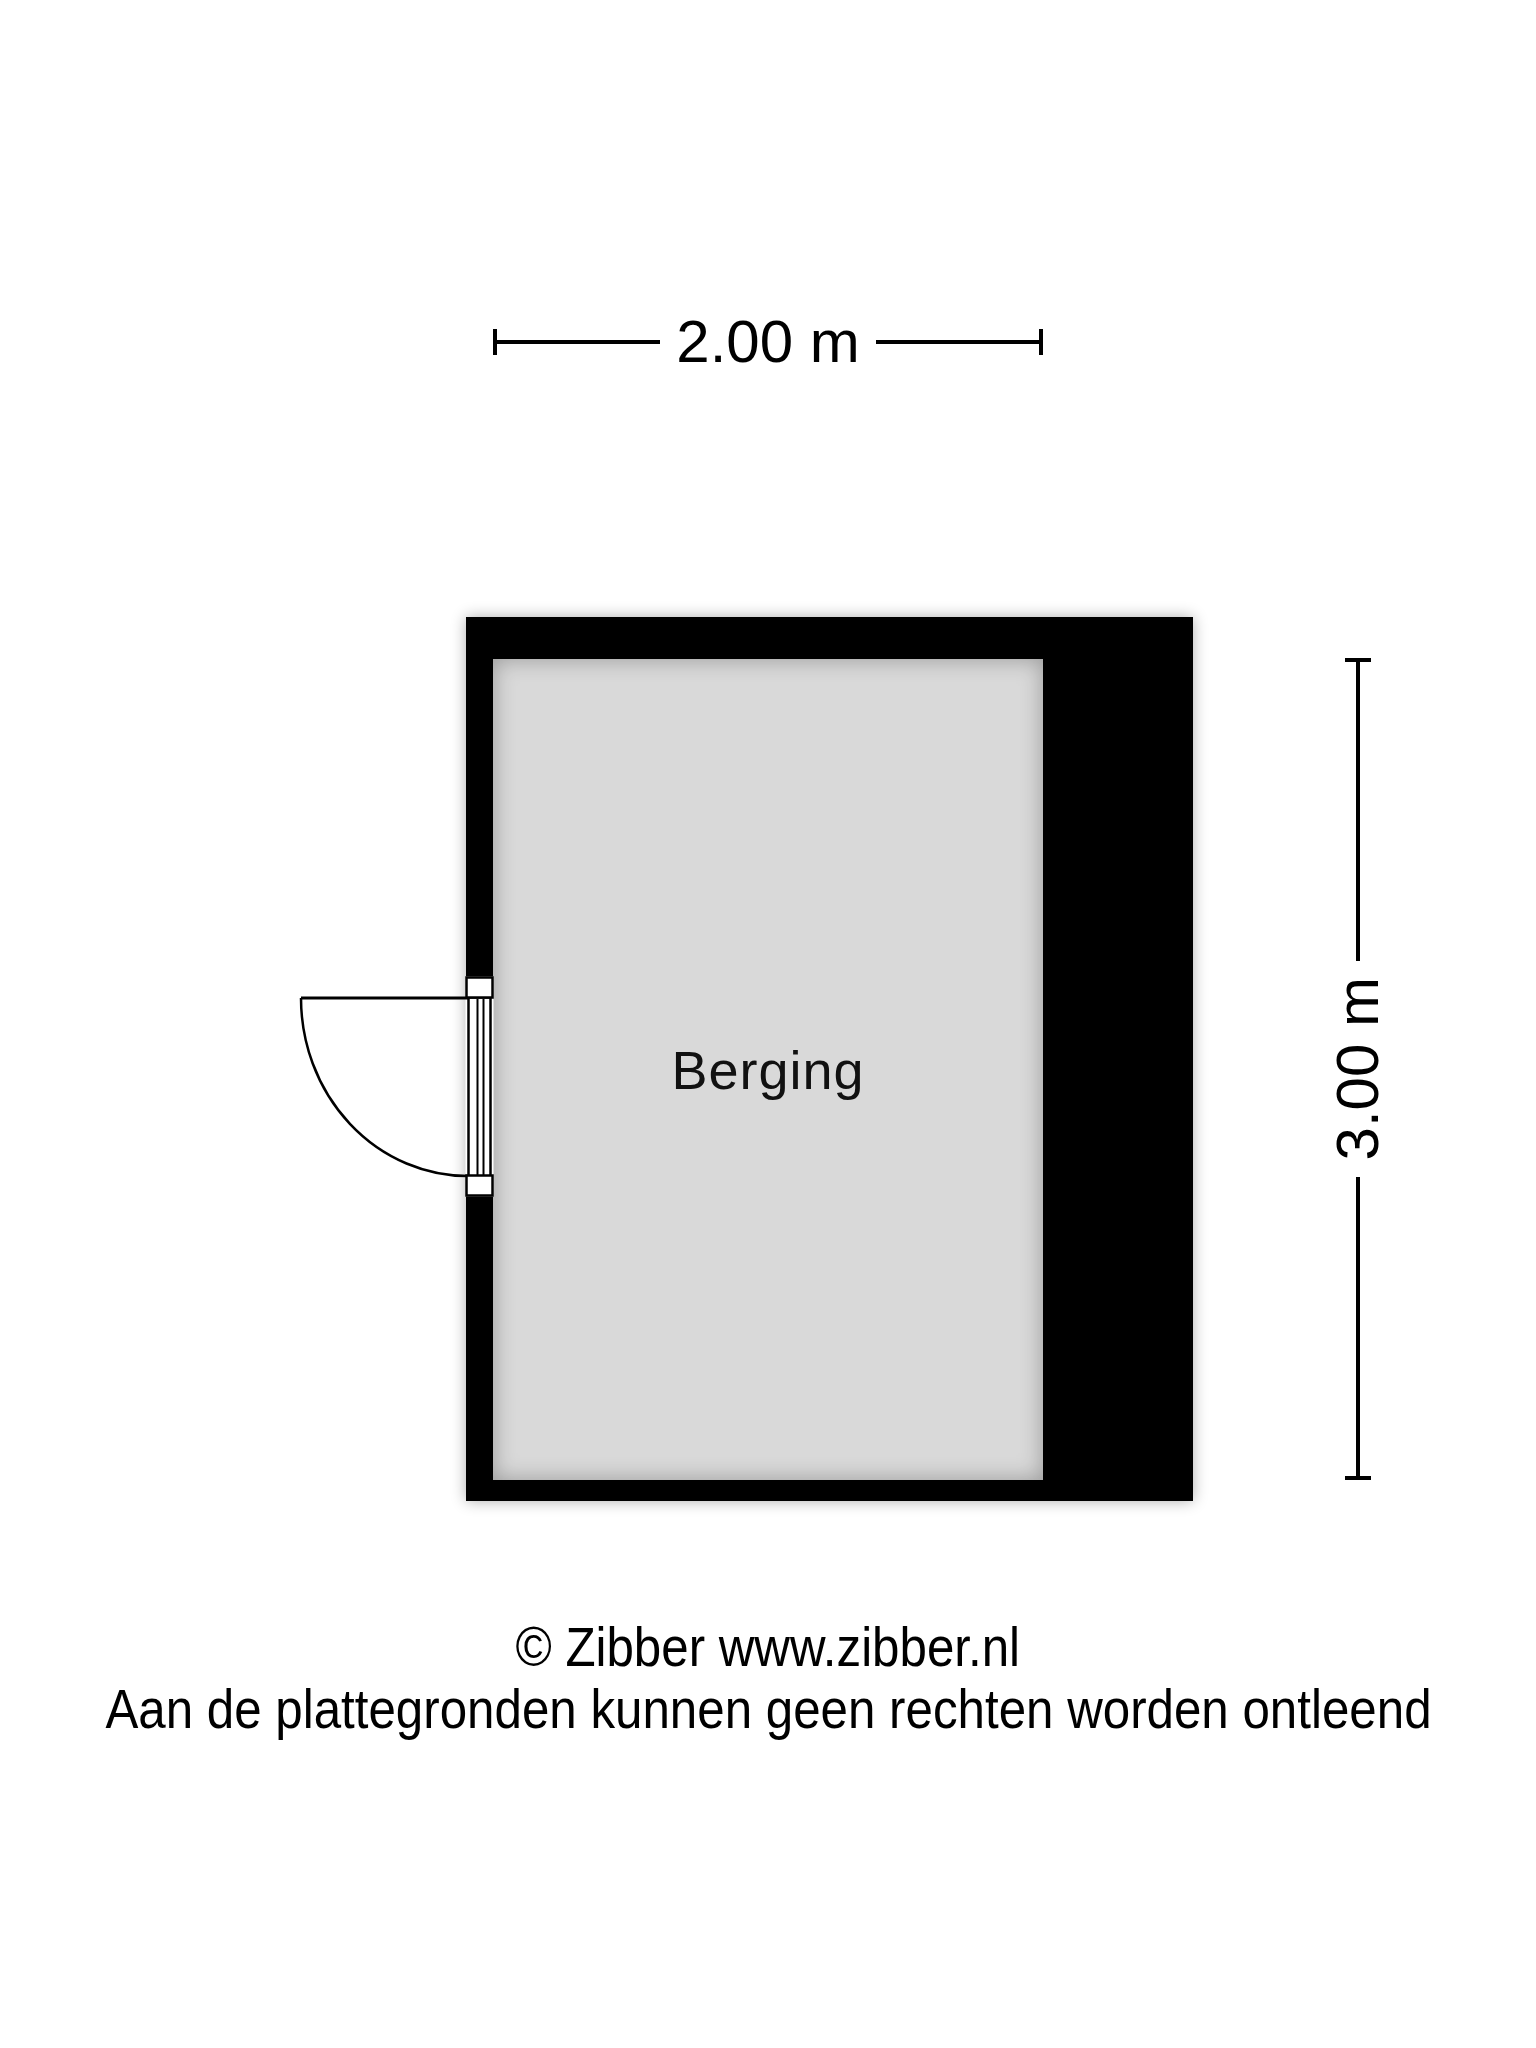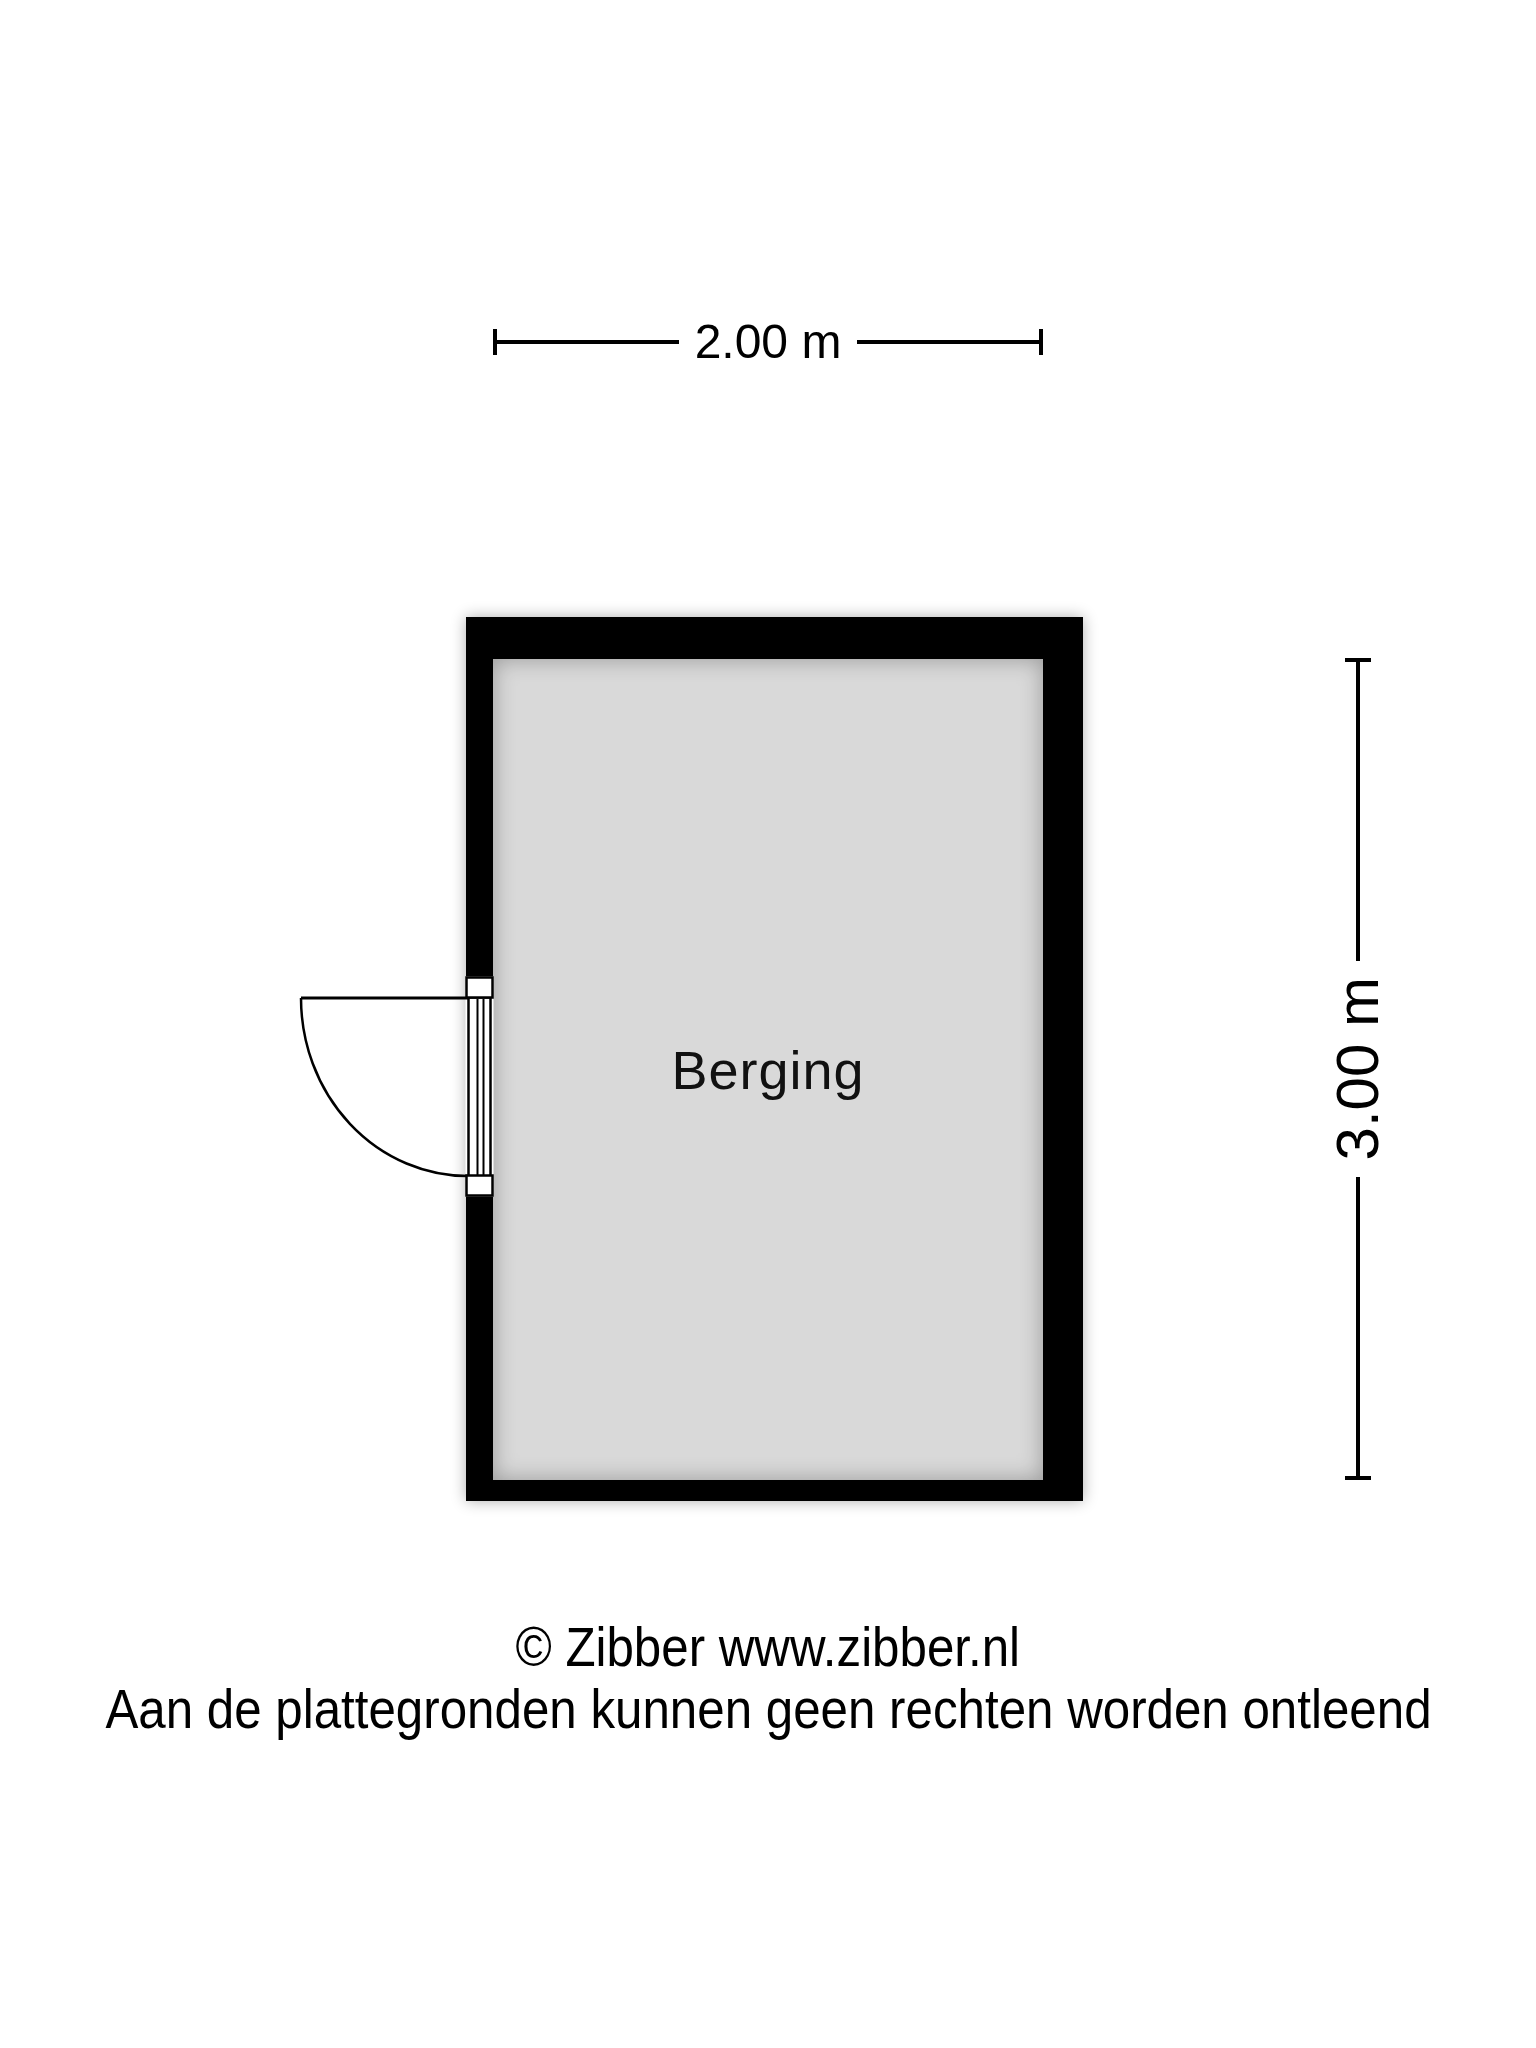--- a/index.html
+++ b/index.html
@@ -5,25 +5,25 @@
   html,body{margin:0;padding:0;background:#ffffff;}
   .page{
     position:relative;width:1536px;height:2048px;background:#ffffff;
     font-family:"Liberation Sans",sans-serif;overflow:hidden;color:#000;
   }
 
   
   .dim-top{position:absolute;left:493px;top:308px;width:550px;height:68px;display:flex;align-items:center;}
   .tick-v{width:4px;height:26px;background:#000;flex:0 0 auto;}
   .dim-hline{flex:1 1 auto;height:4px;background:#000;}
-  .dim-label{flex:0 0 auto;margin:0 16px;font-size:48px;line-height:60px;white-space:nowrap;color:#000;}
+  .dim-label{flex:0 0 auto;margin:0 16px;font-size:60px;line-height:60px;white-space:nowrap;color:#000;}
 
   
   .room{
-    position:absolute;left:466px;top:617px;width:617px;height:884px;
+    position:absolute;left:466px;top:617px;width:727px;height:884px;
     background:#000000;box-shadow:0 0 14px rgba(0,0,0,0.32);
   }
   .floor{
     position:absolute;left:27px;top:42px;width:550px;height:821px;
     background:#d9d9d9;box-shadow:inset 0 0 22px rgba(0,0,0,0.30);
     display:flex;align-items:center;justify-content:center;
   }
   .room-label{font-size:54px;letter-spacing:1px;color:#111;}
 
   

